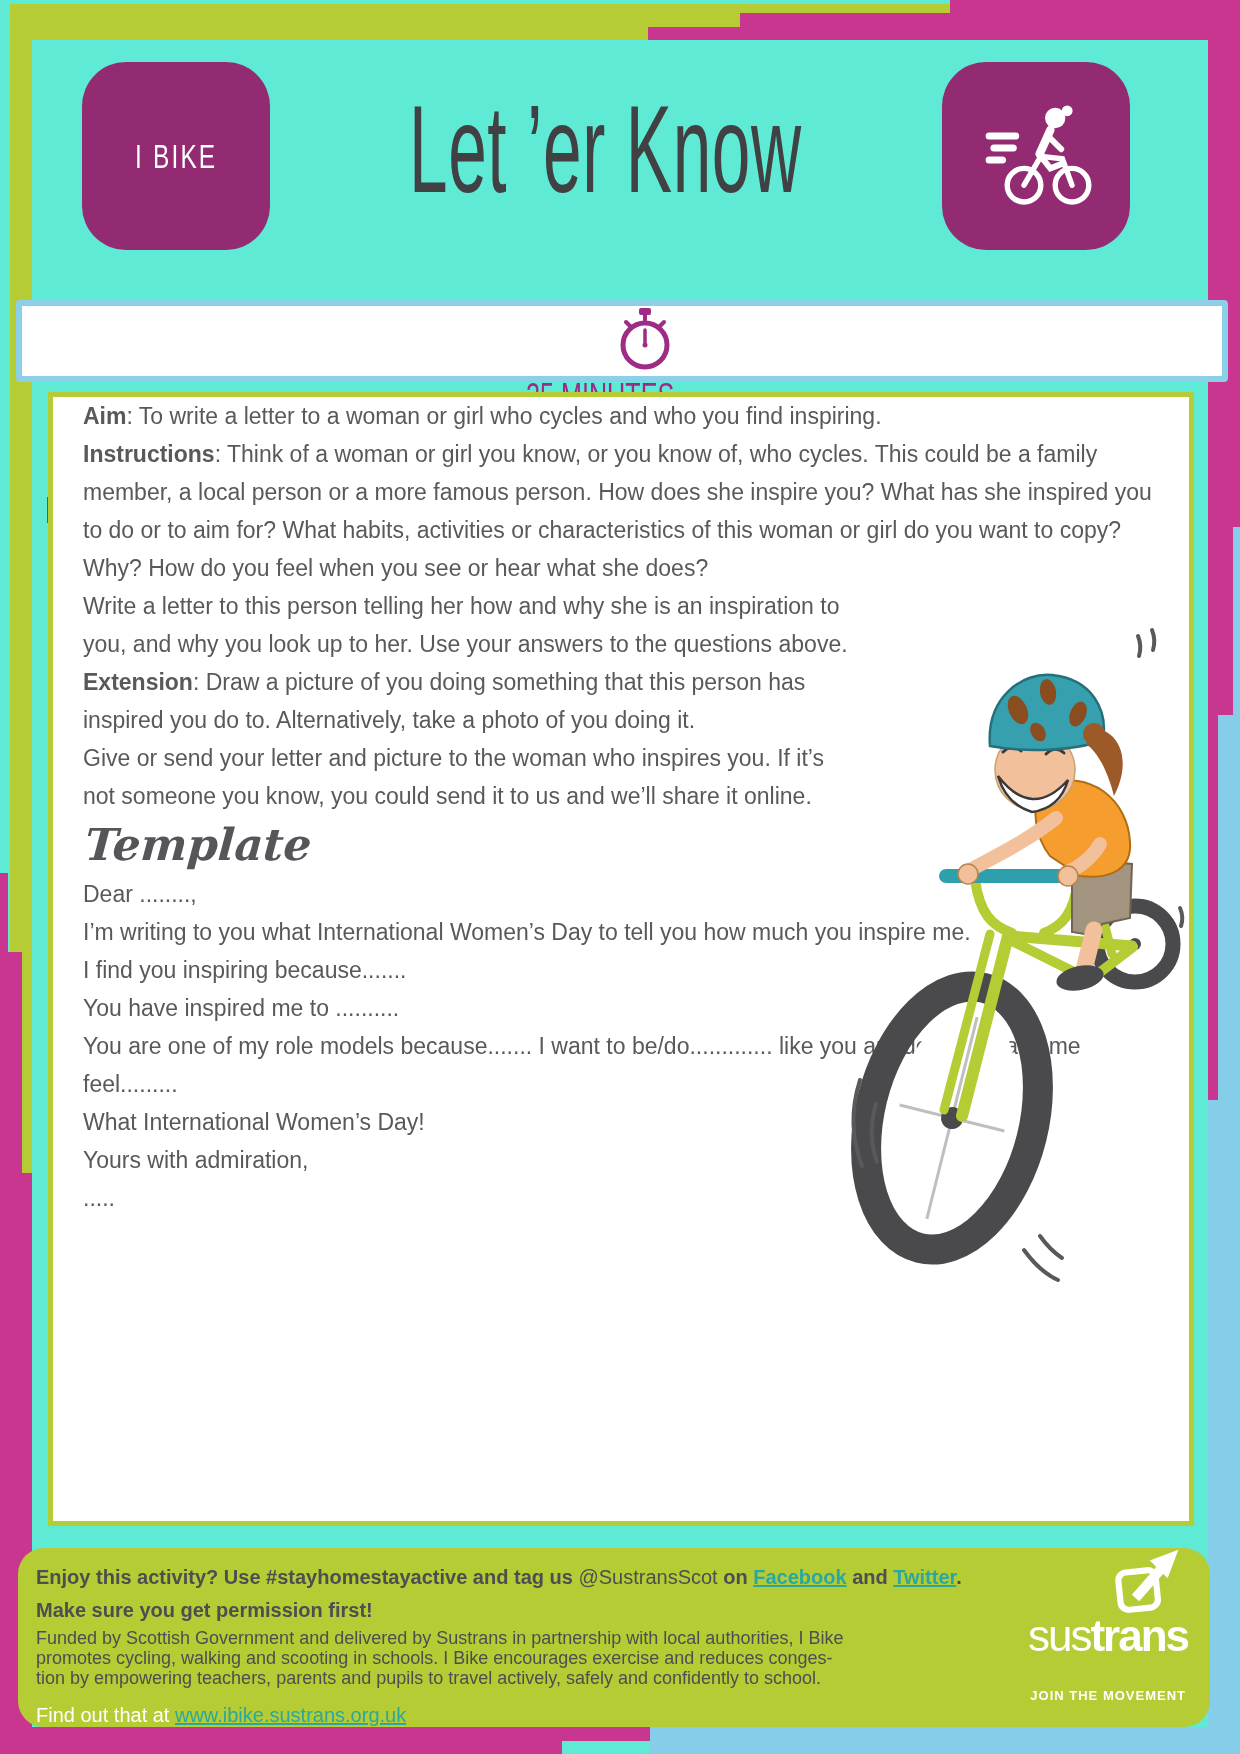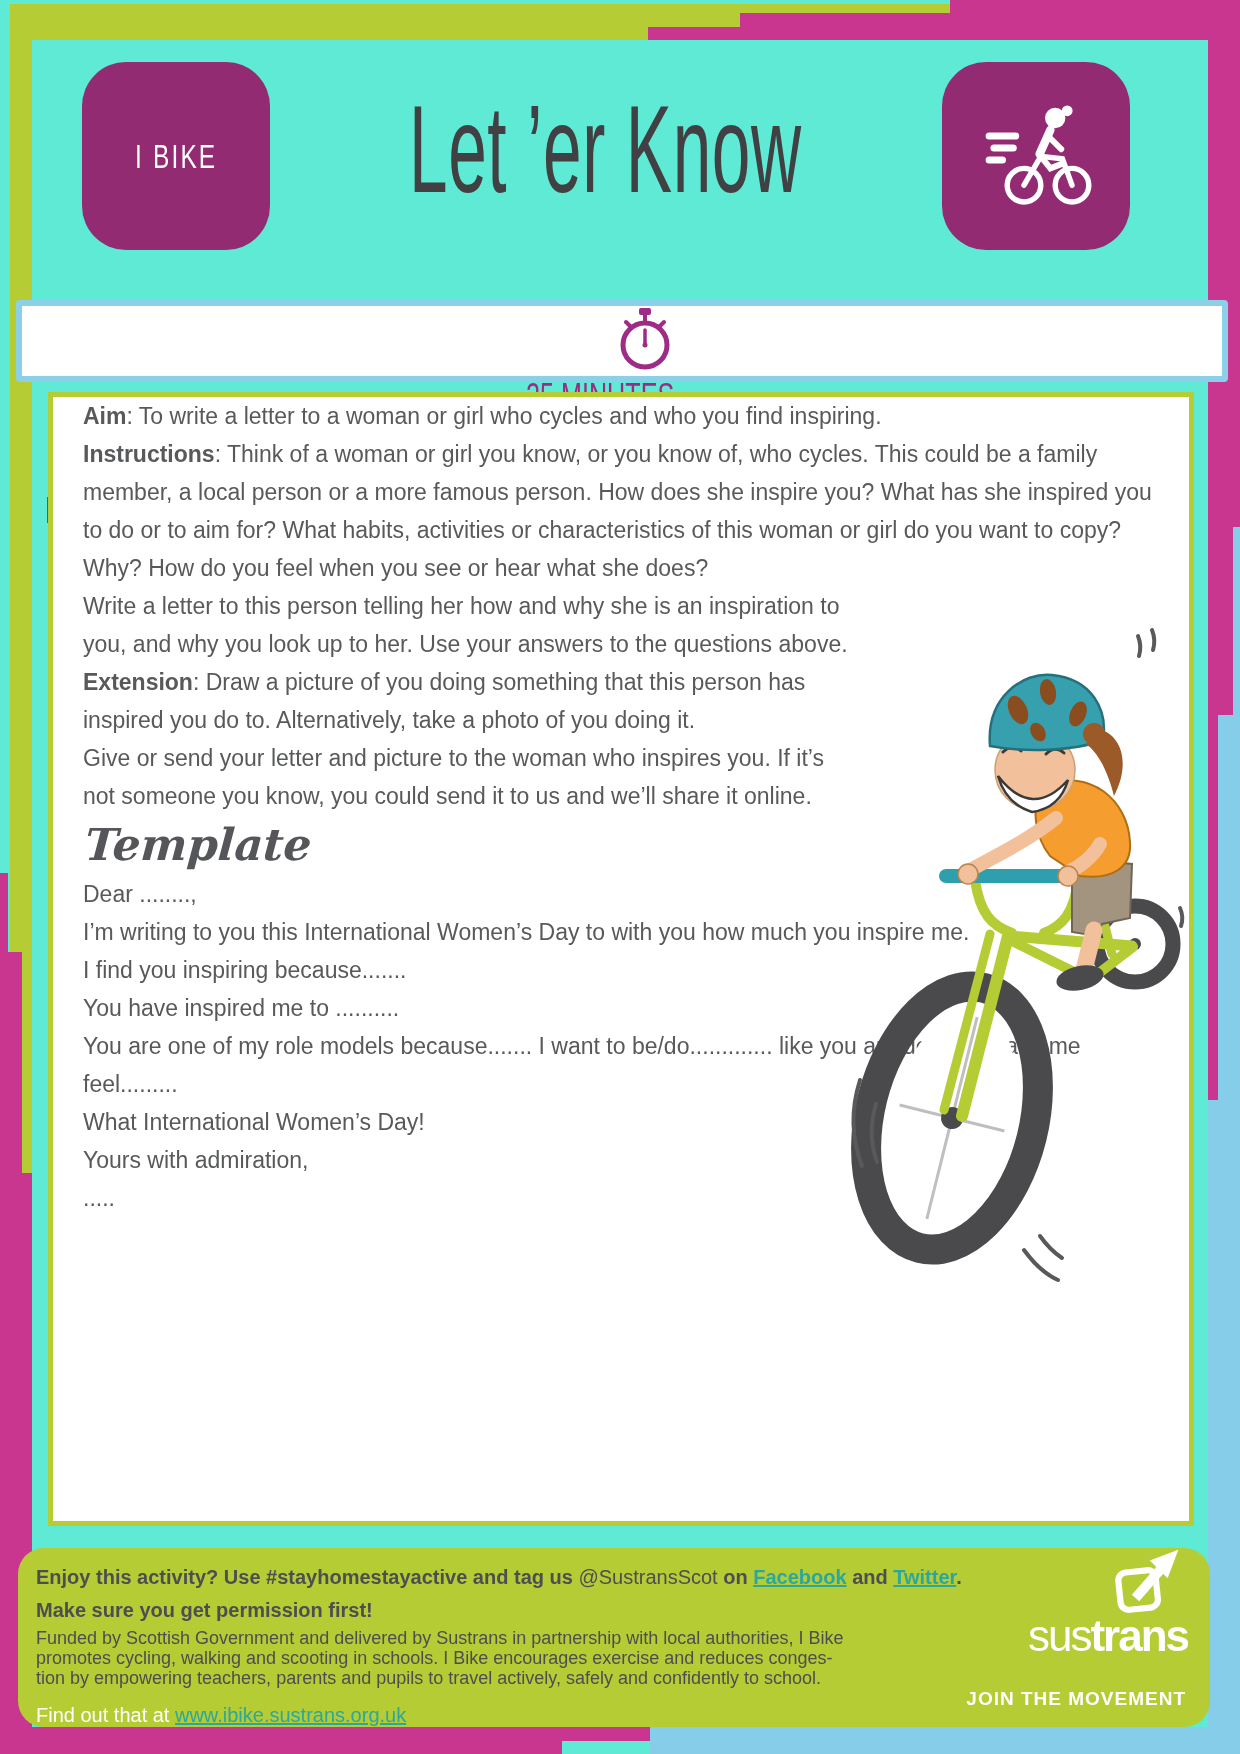--- a/index.html
+++ b/index.html
@@ -44,21 +44,21 @@
   .f-line1{font-size:20px;font-weight:700;}
   .f-handle{font-weight:400;}
   .f-permission{font-size:20px;font-weight:700;margin-top:10px;}
   .f-funded{font-size:18px;line-height:20px;margin-top:6px;font-weight:400;}
   .f-findout{font-size:20px;margin-top:16px;color:#fff;}
   .flink{color:#2aa79e;font-weight:700;text-decoration:underline;cursor:pointer;}
   .flink2{color:#2aa79e;font-weight:400;text-decoration:underline;cursor:pointer;}
   .logo-word{position:absolute;right:22px;top:66px;color:#fff;font-size:44px;line-height:1;
          letter-spacing:-2px;white-space:nowrap;}
   .logo-sus{font-weight:400;} .logo-trans{font-weight:700;}
-  .logo-tag{position:absolute;right:24px;top:140px;color:#fff;font-size:19px;font-weight:700;
+  .logo-tag{position:absolute;right:24px;top:140px;color:#fff;font-size:13px;font-weight:700;
          letter-spacing:1px;}
   .arrow-icon{position:absolute;right:26px;top:0px;}
 </style>
 </head>
 <body>
 
 <div class="page">
 
   <div class="abs green" style="left:10px;top:4px;width:940px;height:36px;"></div>
   <div class="abs pink" style="left:648px;top:27px;width:592px;height:13px;"></div>
@@ -144,21 +144,21 @@
     <p class="p-write">Write a letter to this person telling her how and why she is an inspiration to you, and why you look up to her. Use your answers to the questions above.</p>
 
 
     <p class="p-ext"><span class="b">Extension</span><span>: Draw a picture of you doing something that this person has inspired you do to. Alternatively, take a photo of you doing it.</span></p>
 
     <p class="p-send">Give or send your letter and picture to the woman who inspires you. If it’s not someone you know, you could send it to us and we’ll share it online.</p>
 
     <div class="template-heading">Template</div>
 
     <div class="tl tl0">Dear ........,</div>
-    <div class="tl tl1">I’m writing to you this International Women’s Day to with you how much you inspire me.</div>
+    <div class="tl tl1">I’m writing to you what International Women’s Day to tell you how much you inspire me.</div>
     <div class="tl tl2">I find you inspiring because.......</div>
     <div class="tl tl3">You have inspired me to ..........</div>
     <div class="tl tl4">You are one of my role models because....... I want to be/do............. like you are/do. You make me feel.........</div>
     <div class="tl tl5">What International Women’s Day!</div>
     <div class="tl tl6">Yours with admiration,</div>
     <div class="tl tl7">.....</div>
   </div>
 
   <div class="abs" style="left:840px;top:618px;width:350px;height:700px;">
     <svg width="350" height="700" viewBox="0 0 350 700">

